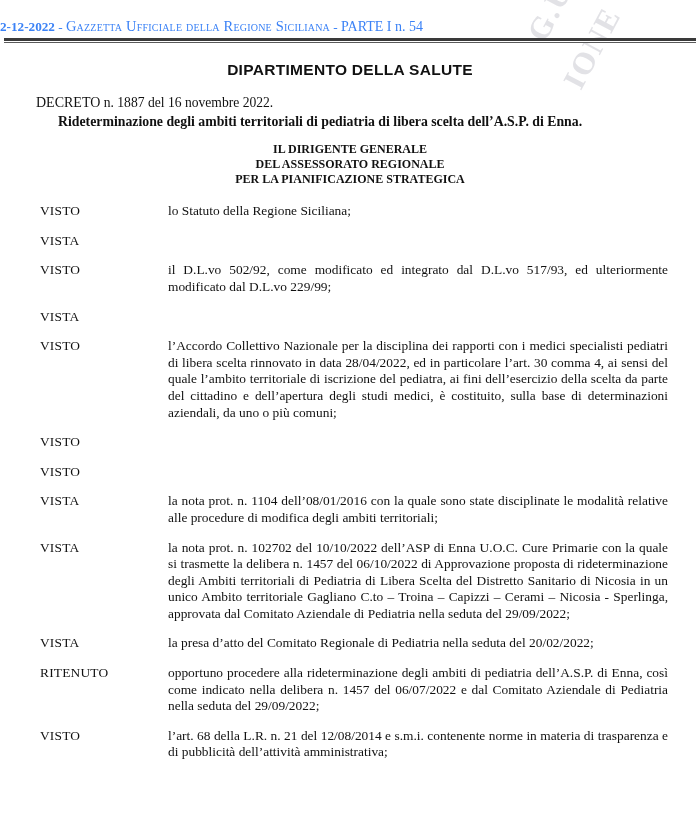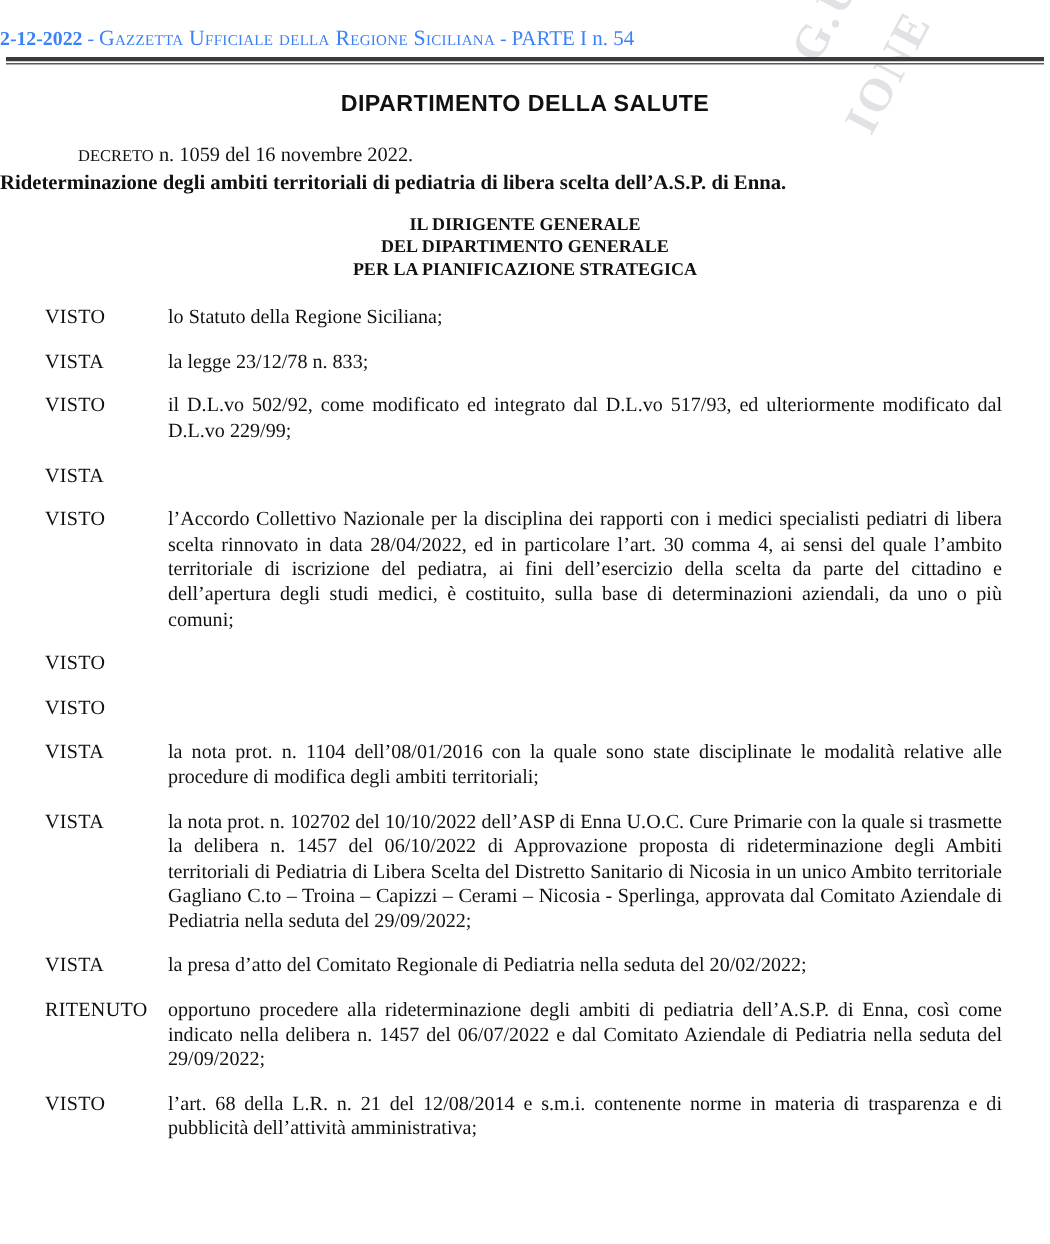--- a/index.html
+++ b/index.html
@@ -88,61 +88,63 @@
     font-size: 15.5px;
     letter-spacing: 0.3px;
     margin-top: 18px;
   }
 
   .decreto-line {
     margin-top: 16px;
     padding-left: 36px;
     font-size: 13.6px;
   }
-  .decreto-line .kw { font-variant: small-caps; font-size: 11px; margin-left: 16px; }
+  .decreto-line .kw { font-variant: small-caps; font-size: 14px; }
 
   .decreto-title {
     margin-top: 3px;
+    padding-left: 58px;
     font-size: 13.8px;
     font-weight: 700;
   }
 
   .dirigente {
     text-align: center;
     font-weight: 700;
     font-size: 12px;
     line-height: 15px;
     margin-top: 12px;
   }
   .dirigente div { white-space: nowrap; }
 
   
   .clauses {
     margin-top: 16px;
-    padding: 0 32px 0 30px;
+    padding: 0 32px 0 40px;
   }
   .clause {
     display: flex;
     align-items: flex-start;
     margin-bottom: 13px;
   }
   .clause-label {
     flex: 0 0 82px;
     font-size: 13.4px;
     line-height: 16.6px;
     letter-spacing: 0.2px;
     white-space: nowrap;
   }
   .clause-body {
     flex: 1 1 auto;
     font-size: 13.4px;
     line-height: 16.6px;
     text-align: justify;
     text-justify: inter-word;
     hyphens: none;
+    margin-left: 46px;
   }
   .clause-body.nojustify { text-align: left; }
 </style>
 </head>
 <body>
 
 <div id="page">
 
   <div class="watermark wm-1">G.U.R.S.</div>
   <div class="watermark wm-2">IONE</div>
@@ -159,39 +161,38 @@
 
     <div class="rule-wrap">
       <div class="rule-thick"></div>
       <div class="rule-gap"></div>
       <div class="rule-thin"></div>
     </div>
 
     <div class="assessorato">DIPARTIMENTO DELLA SALUTE</div>
 
     <div class="decreto-line">
-      <span class="kw">DECRETO</span><span> n. 1059 del 16 novembre 2022.</span>
+      <span class="kw">DECRETO</span><span> n. 1887 del 16 novembre 2022.</span>
     </div>
 
     <div class="decreto-title">Rideterminazione degli ambiti territoriali di pediatria di libera scelta dell’A.S.P. di Enna.</div>
 
     <div class="dirigente">
       <div>IL DIRIGENTE GENERALE</div>
-      <div>DEL DIPARTIMENTO GENERALE</div>
+      <div>DEL ASSESSORATO REGIONALE</div>
       <div>PER LA PIANIFICAZIONE STRATEGICA</div>
     </div>
 
     <div class="clauses" id="clause-list">
         <div class="clause">
           <div class="clause-label">VISTO</div>
           <div class="clause-body nojustify">lo Statuto della Regione Siciliana;</div>
         </div>
         <div class="clause">
           <div class="clause-label">VISTA</div>
-          <div class="clause-body nojustify">la legge 23/12/78 n. 833;</div>
         </div>
         <div class="clause">
           <div class="clause-label">VISTO</div>
           <div class="clause-body">il D.L.vo 502/92, come modificato ed integrato dal D.L.vo 517/93, ed ulteriormente modificato dal D.L.vo 229/99;</div>
         </div>
         <div class="clause">
           <div class="clause-label">VISTA</div>
         </div>
         <div class="clause">
           <div class="clause-label">VISTO</div>

